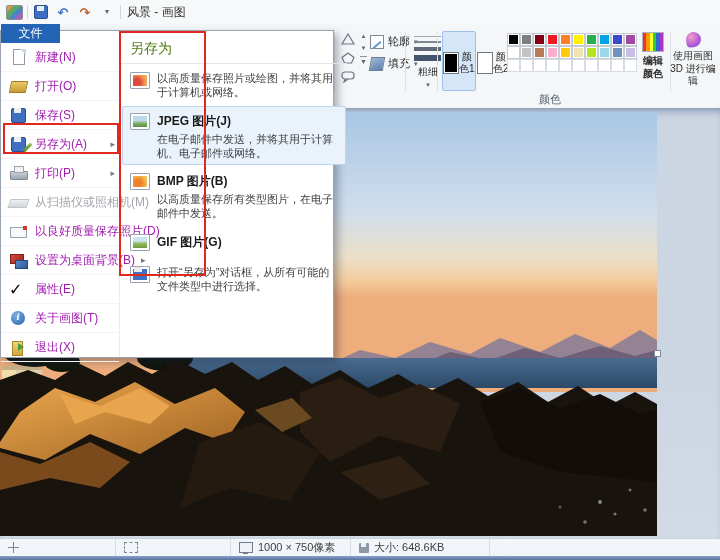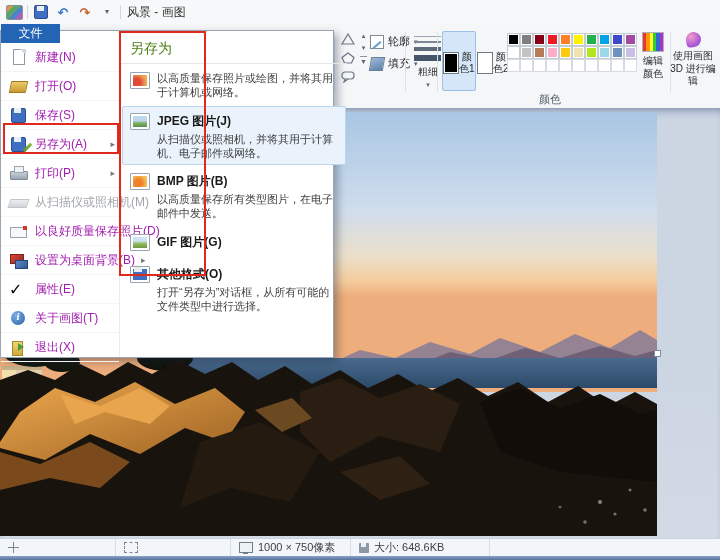--- a/index.html
+++ b/index.html
@@ -233,21 +233,21 @@
         <span class="pcell empty"></span>
         <span class="pcell empty"></span>
         <span class="pcell empty"></span>
         <span class="pcell empty"></span>
         <span class="pcell empty"></span>
         <span class="pcell empty"></span>
       </div>
 
     <div class="bigbtn" style="left:305px;width:28px;">
       <span class="ic-editcolors"></span>
-      <span class="rlabel" style="width:26px;">编辑颜色</span>
+      <span class="rlabel" style="width:26px;font-weight:bold;">编辑颜色</span>
     </div>
 
     <div class="rsep" style="left:336px;"></div>
 
     <div class="bigbtn" style="left:336px;width:46px;">
       <span class="ic-balloon"></span>
       <span class="rlabel" style="width:52px;">使用画图 3D 进行编辑</span>
     </div>
 
     <span id="colors-group-label" style="left:96px;">颜色</span>
@@ -375,40 +375,39 @@
         <div class="srow">
           <span class="sth th-png"></span>
           <div>
             <div class="sdesc">以高质量保存照片或绘图，并将其用于计算机或网络。</div>
           </div>
         </div>
         <div class="srow hover">
           <span class="sth th-jpeg"></span>
           <div>
             <div class="stitle">JPEG 图片(J)</div>
-            <div class="sdesc">从扫描仪或照相机，并将其用于计算机、电子邮件或网络。</div>
+            <div class="sdesc">在电子邮件中发送，并将其用于计算机、电子邮件或网络。</div>
           </div>
         </div>
         <div class="srow">
           <span class="sth th-bmp"></span>
           <div>
             <div class="stitle">BMP 图片(B)</div>
             <div class="sdesc">以高质量保存所有类型图片，在电子邮件中发送。</div>
           </div>
         </div>
         <div class="srow">
           <span class="sth th-gif"></span>
           <div>
             <div class="stitle">GIF 图片(G)</div>
           </div>
         </div>
         <div class="srow">
           <span class="sth th-other"></span>
           <div>
-            <div class="stitle">其他格式(O)</div>
             <div class="sdesc">打开“另存为”对话框，从所有可能的文件类型中进行选择。</div>
           </div>
         </div>
       </div>
   </div>
 </div>
 
 <div class="redbox abs" style="left: 3px; top: 123px; width: 112px; height: 27px; border-color: rgb(224, 40, 28);"></div>
 <div class="redbox abs" style="left: 119px; top: 31px; width: 83px; height: 241px; border-color: rgb(224, 40, 28);"></div>
 

